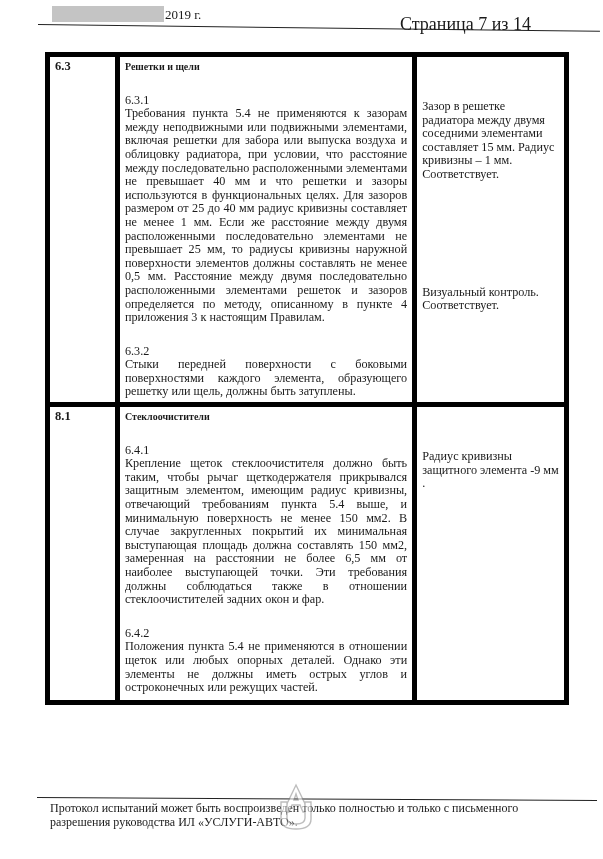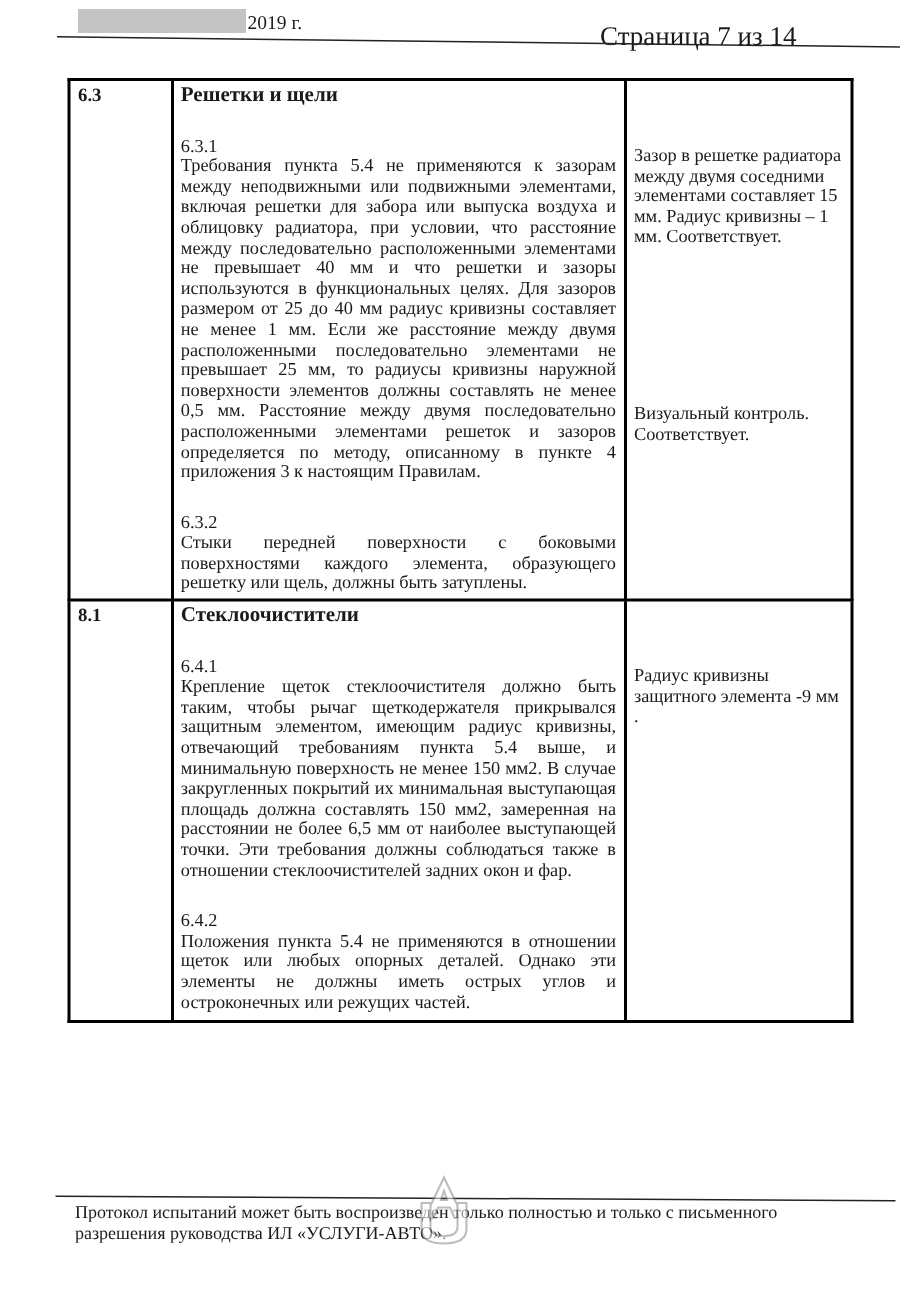--- a/index.html
+++ b/index.html
@@ -5,25 +5,25 @@
   html, body { margin: 0; padding: 0; background: #ffffff; }
   body { width: 603px; height: 859px; position: relative; overflow: hidden;
          font-family: "Liberation Serif", "DejaVu Serif", serif; color: #1a1a1a; }
   .header-redaction { position: absolute; left: 52px; top: 6px; width: 112px; height: 16px; background: #c4c4c4; }
   .header-year { position: absolute; left: 165px; top: 7px; font-size: 13px; }
   .header-page { position: absolute; left: 400px; top: 14px; font-size: 18px; }
   .header-line { position: absolute; left: 38px; top: 24px; width: 562px; height: 0;
                  border-top: 1.4px solid #222; transform: rotate(0.7deg); transform-origin: left; }
   table.protocol { position: absolute; left: 45px; top: 52px; width: 524px; border-collapse: collapse;
                    font-size: 12.2px; line-height: 13.6px; }
-  table.protocol td { border: 2px solid #000000; vertical-align: top; padding: 3px 5px; }
+  table.protocol td { border: 5px solid #000000; vertical-align: top; padding: 3px 5px; }
   td.num { width: 57px; font-weight: bold; font-size: 12.5px; }
   td.req { width: 292px; }
   td.res { width: 140px; }
-  .sect-title { font-weight: bold; font-size: 14px; margin-bottom: 13px; }
+  .sect-title { font-weight: bold; font-size: 10px; margin-bottom: 13px; }
   .clause-num { margin-top: 20px; }
   .clause-text { text-align: justify; }
   .clause { margin-bottom: 13px; }
   .res-block { margin-top: 40px; }
   .footer-line { position: absolute; left: 37px; top: 797px; width: 560px; height: 0;
                  border-top: 1.4px solid #222; transform: rotate(0.3deg); transform-origin: left; }
   .footer-text { position: absolute; left: 50px; top: 801px; width: 520px; font-size: 12px; line-height: 14px; }
   .watermark { position: absolute; left: 275px; top: 782px; display: flex; align-items: center;
                opacity: 0.55; pointer-events: none; }
   .wm-logo { width: 42px; height: 48px; }

